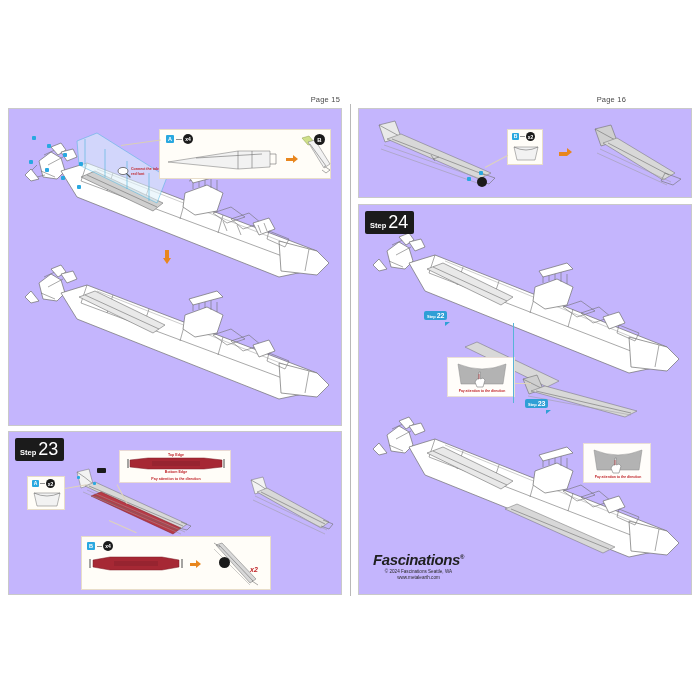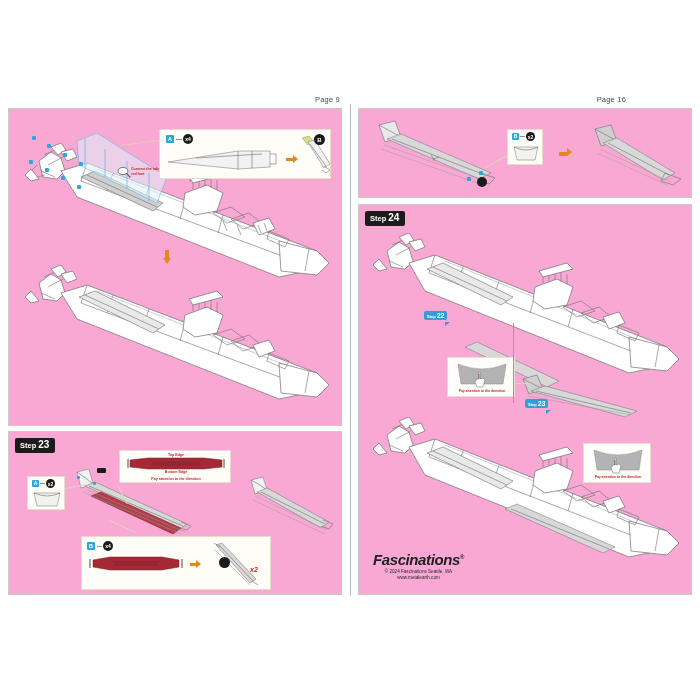--- a/index.html
+++ b/index.html
@@ -5,26 +5,26 @@
   html,body{margin:0;padding:0;background:#ffffff;}
   body{width:700px;height:700px;overflow:hidden;font-family:"Liberation Sans",sans-serif;}
 
   .sheet{position:absolute;left:0;top:0;width:700px;height:700px;background:#fff;}
 
   .page{position:absolute;background:#fff;}
   .page-label{position:absolute;right:2px;top:-13px;font-size:7.5px;color:#4a4a4a;letter-spacing:.2px;}
 
   .divider{position:absolute;width:1px;background:#b9b9b9;}
 
-  .panel{position:absolute;border:1px solid #c9c9c9;background:#f9a8d4;box-sizing:border-box;}
+  .panel{position:absolute;border:1px solid #c9c9c9;background:#c4b5fd;box-sizing:border-box;}
 
   .step-badge{position:absolute;background:#1b1b1b;color:#fff;border-radius:2px;
      display:flex;align-items:baseline;padding:2px 6px 3px 5px;z-index:8;}
   .step-badge .sw{font-size:7.5px;font-weight:bold;letter-spacing:0;}
-  .step-badge .sn{font-size:10px;font-weight:bold;margin-left:2px;line-height:1;}
+  .step-badge .sn{font-size:18px;font-weight:normal;margin-left:2px;line-height:1;}
 
   .callout{position:absolute;border:1px solid #e8ddc8;background:#fffdf8;box-sizing:border-box;}
   .callout.redbox{border-color:#e9d9d4;}
 
   .tag-blue{position:absolute;background:#29a8e0;color:#fff;font-size:5.5px;font-weight:bold;
      text-align:center;line-height:7px;border-radius:1px;}
   .tag-black{position:absolute;background:#1b1b1b;color:#fff;border-radius:50%;
      font-size:5px;font-weight:bold;display:flex;align-items:center;justify-content:center;}
 
   .dot-blue{position:absolute;background:#29a8e0;border-radius:1px;}
@@ -70,21 +70,21 @@
   .greenpart{fill:#cfe08a;stroke:#8d9a4a;stroke-width:.5;}
   .handfill{fill:#ffffff;stroke:#7a7a7a;stroke-width:.6;}
 </style>
 </head>
 <body>
 
 <div class="sheet">
 
   <div class="page" style="left:8px;top:108px;width:334px;height:487px;">
 
-    <div class="page-label">Page 9</div>
+    <div class="page-label">Page 15</div>
 
     <div class="panel" style="left:0;top:0;width:334px;height:318px;">
 
       <svg style="position:absolute;left:8px;top:10px;" width="320" height="170" viewBox="0 0 320 170">
 
         <g>
           <path class="sub-outline" d="M22 42 L34 33 L44 39 L48 52 L40 60 L26 58 Z"></path>
           <path class="sub-line" d="M27 36 L40 30 M31 46 L46 38 M24 52 L38 58"></path>
           <path class="sub-outline" d="M34 28 L44 24 L49 31 L41 36 Z"></path>
           <path class="sub-outline" d="M44 33 L56 30 L60 38 L50 42 Z"></path>

